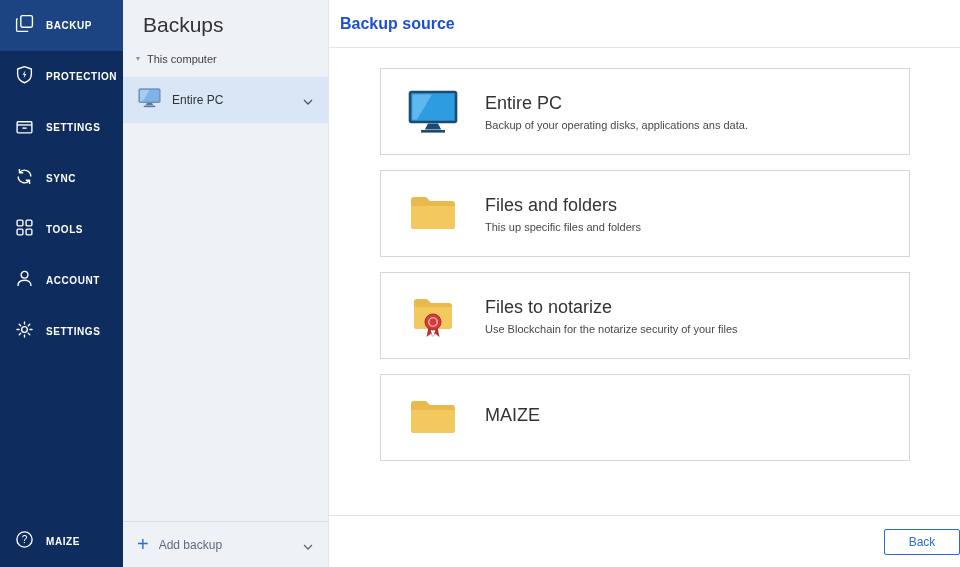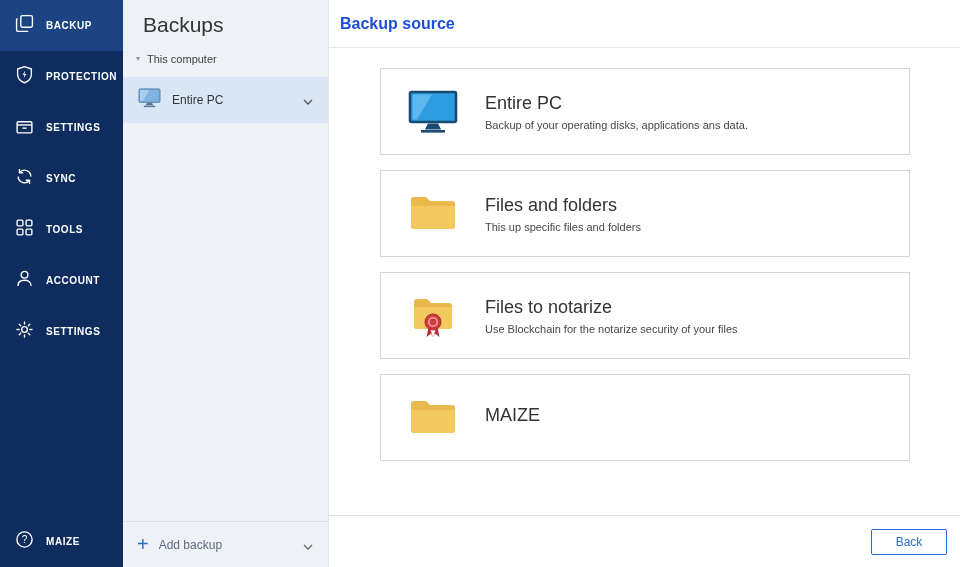--- a/index.html
+++ b/index.html
@@ -32,21 +32,21 @@
 
   
   .content { flex:1; min-width:0; display:flex; flex-direction:column; background:#fff; }
   .content-header { height:48px; flex-shrink:0; border-bottom:1px solid #e6e6e6; display:flex; align-items:center; padding-left:11px; }
   .content-header h2 { font-size:16px; font-weight:bold; color:#1d4ed8; }
   .cards { flex:1; overflow:hidden; padding:20px 50px 0 51px; }
   .card { height:87px; border:1px solid #d6d6d6; background:#fff; display:flex; align-items:center; margin-bottom:15px; cursor:pointer; }
   .card-icon { width:104px; flex-shrink:0; display:flex; justify-content:center; align-items:center; }
   .card-text .t { font-size:18px; font-weight:400; color:#333; margin-bottom:5px; }
   .card-text .s { font-size:11px; color:#474747; }
-  .content-footer { height:52px; flex-shrink:0; border-top:1px solid #e0e0e0; background:#fff; display:flex; align-items:center; justify-content:flex-end; padding-right:13px; }
+  .content-footer { height:52px; flex-shrink:0; border-top:1px solid #e0e0e0; background:#fff; display:flex; align-items:center; justify-content:flex-end; }
   .back-btn { width:76px; height:26px; background:#fff; border:1px solid #2b6cd4; color:#2b6cd4; font-size:12px; border-radius:2px; cursor:pointer; font-family:inherit; }
 
   .chev { flex-shrink:0; }
 </style>
 </head>
 <body>
 
 <div class="app">
 
   <nav class="sidebar">

